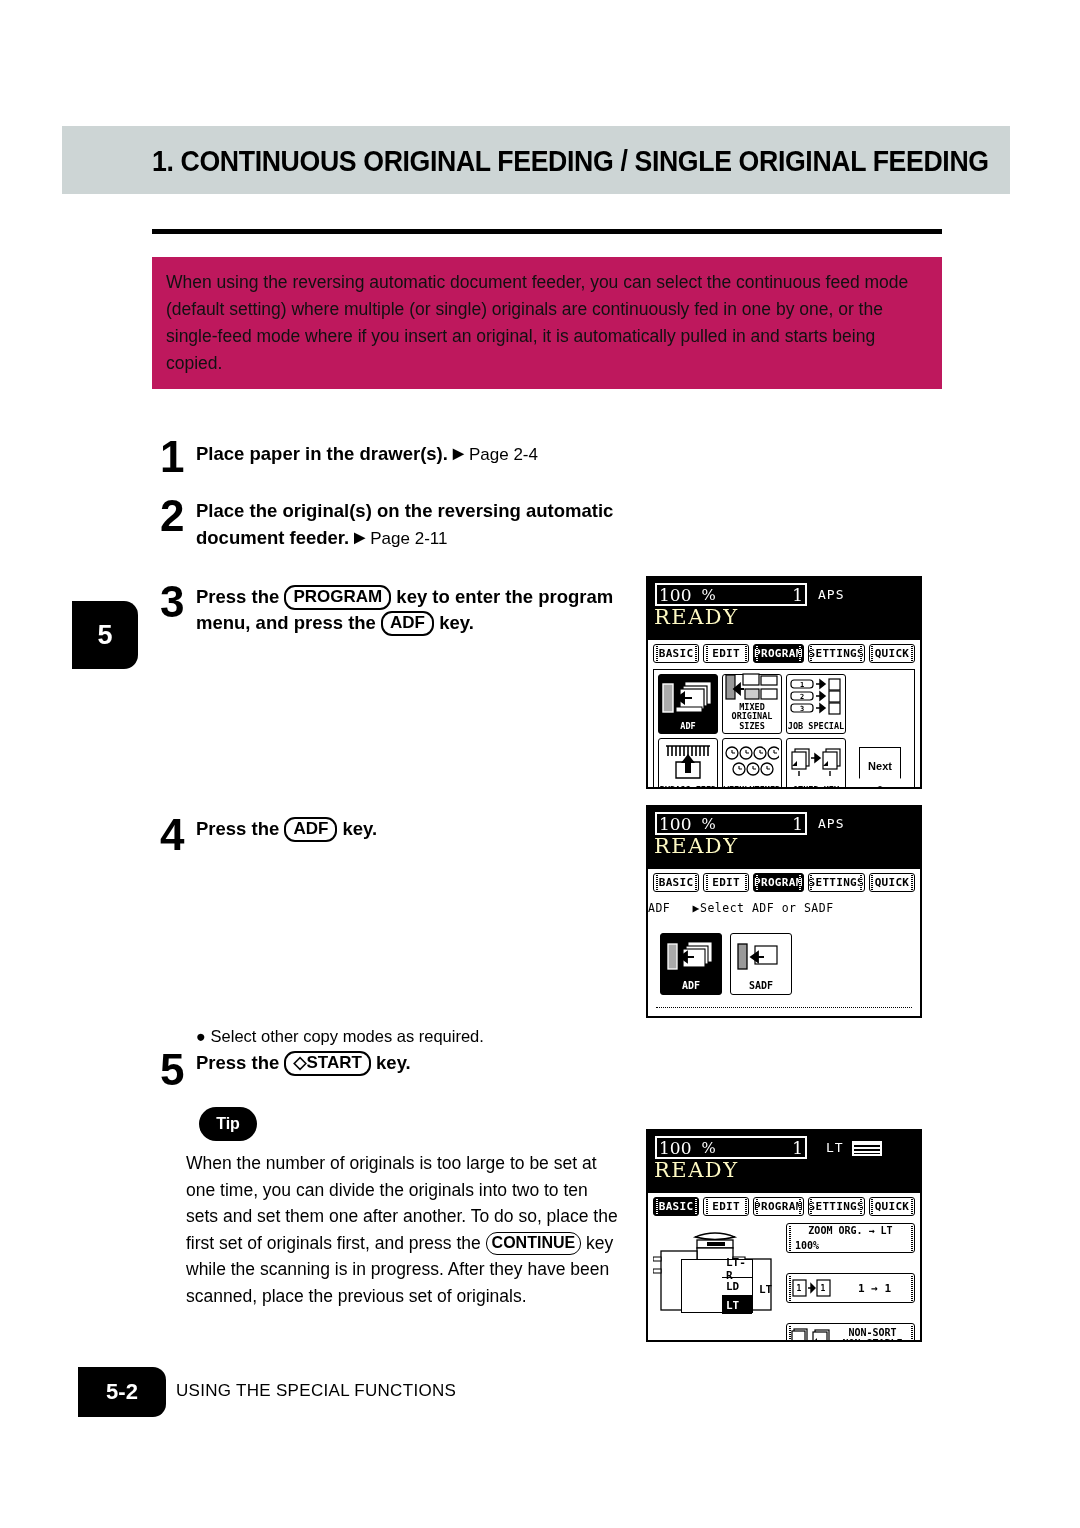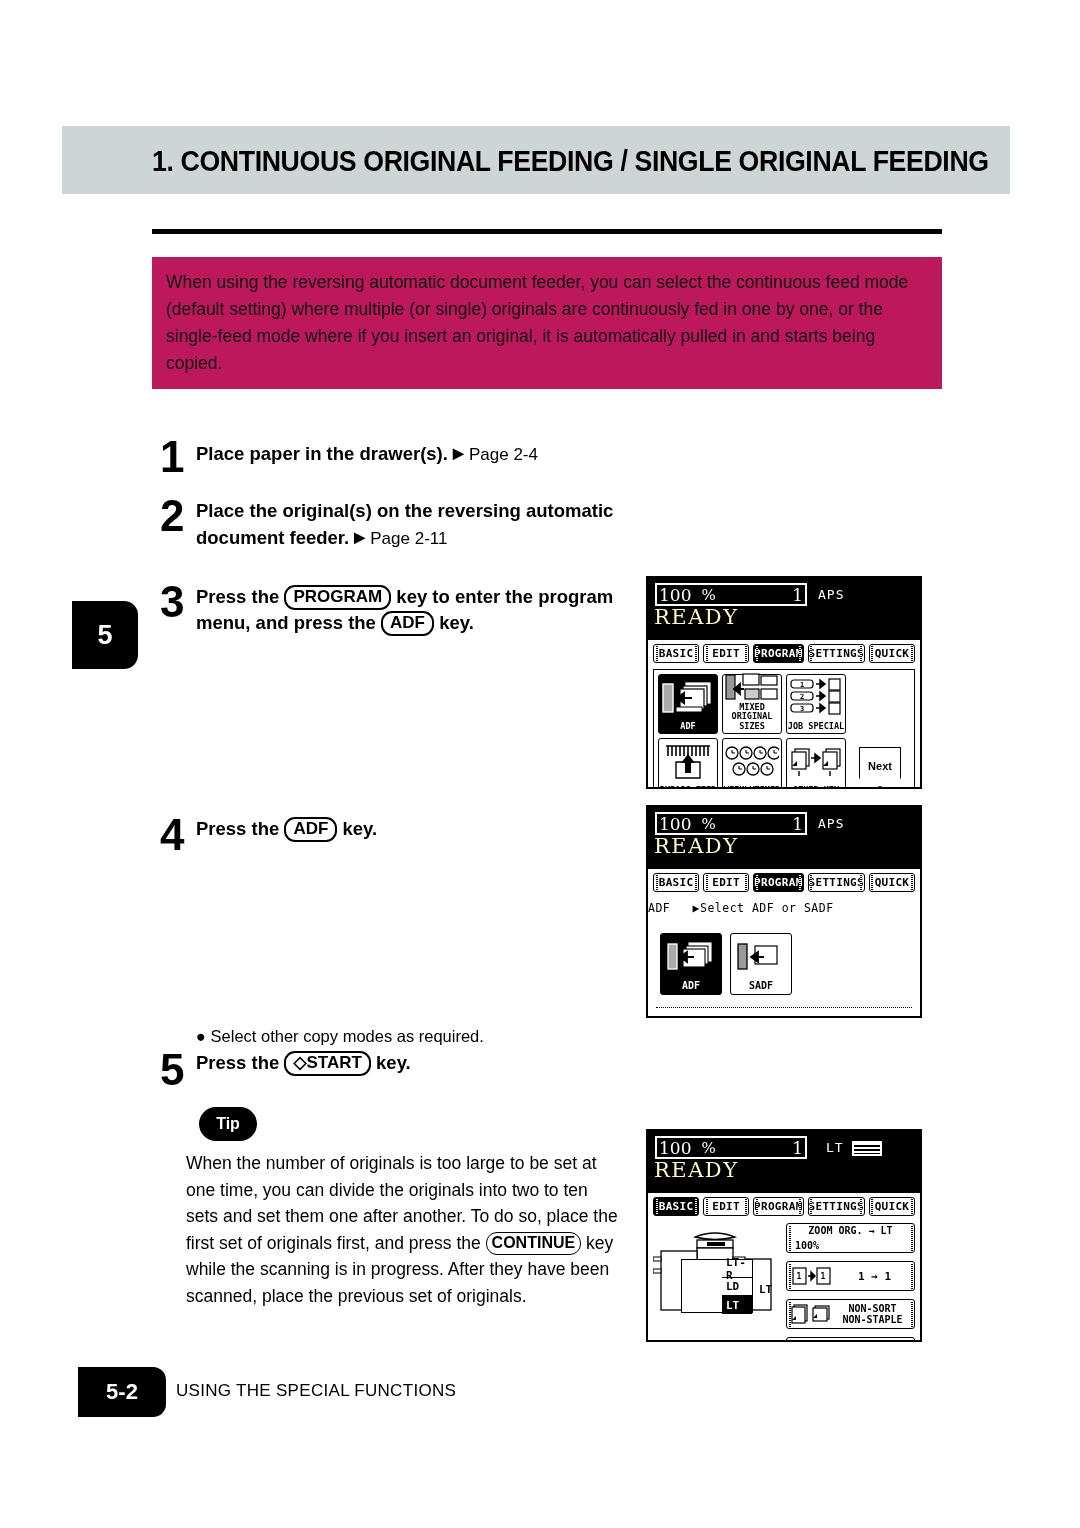--- a/index.html
+++ b/index.html
@@ -290,21 +290,21 @@
   }
   .cancel-btn::before,.cancel-btn::after{
     content:"";position:absolute;top:1px;bottom:1px;width:2px;
     background:repeating-linear-gradient(to bottom,#000 0 1px,#fff 1px 2px);
   }
   .cancel-btn::before{left:1.5px;} .cancel-btn::after{right:1.5px;}
 
   
   .basic-wrap { display: flex; padding: 4px 5px 5px 5px; gap: 5px; }
   .basic-left { width: 128px; position: relative; }
-  .basic-right { flex: 1; display: flex; flex-direction: column; gap: 8px; }
+  .basic-right { flex: 1; display: flex; flex-direction: column; gap: 20px; }
   .bbtn {
     border: 1.5px solid #000; border-radius: 3px;
     height: 30px;
     display: flex; align-items: center;
     font-size: 10px; font-weight: bold;
     padding: 0 4px; gap: 4px; background: #fff;
     position: relative;
   }
   .bbtn::before,.bbtn::after{
     content:"";position:absolute;top:1.5px;bottom:1.5px;width:2px;

